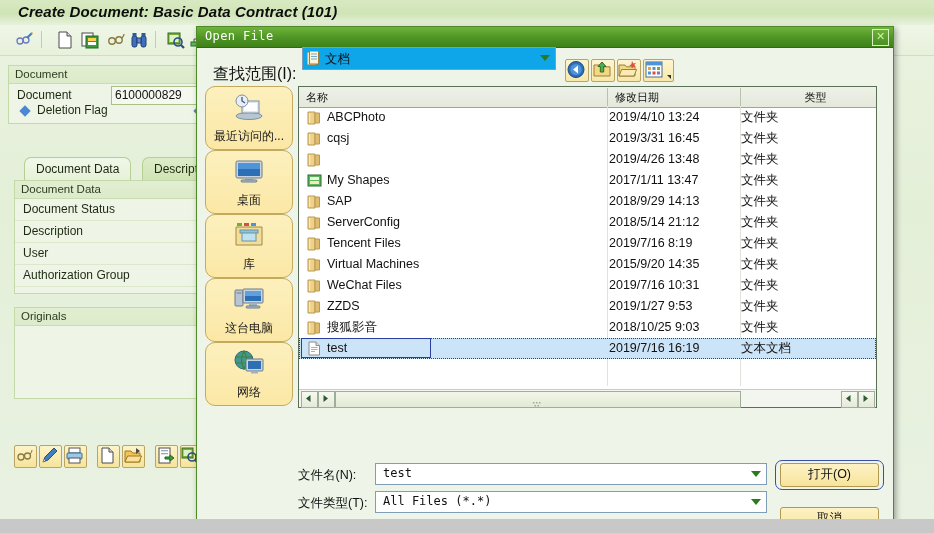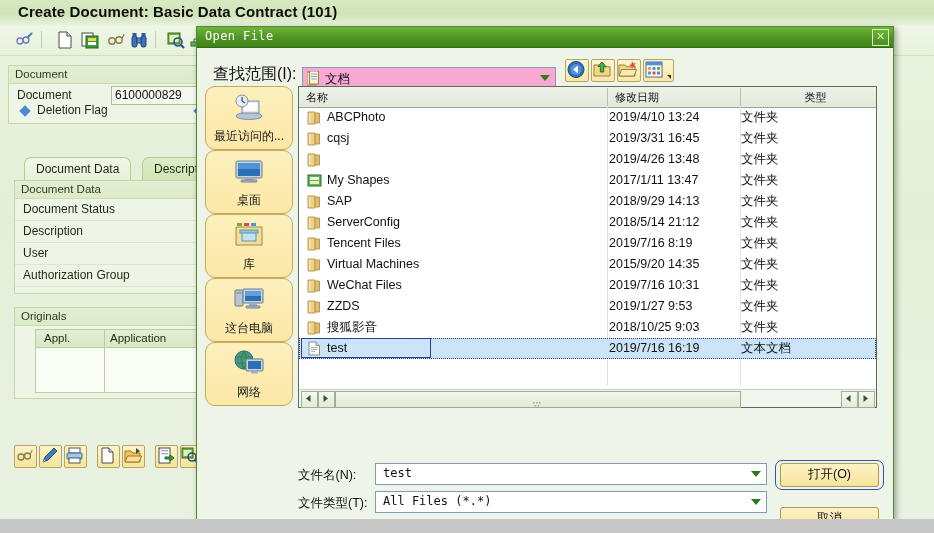--- a/index.html
+++ b/index.html
@@ -12,21 +12,21 @@
   }
 
   
   #sap-app{position:absolute;left:0;top:0;width:934px;height:519px;
     background:linear-gradient(180deg,#eaf3e0 0%,#e4efd8 40%,#e9f2e2 100%);
     overflow:hidden;}
   #sap-titlebar{position:absolute;left:0;top:0;width:934px;height:25px;
     background:linear-gradient(180deg,#d8e9c2 0%,#cfe4b6 55%,#e7f2dc 100%);
     border-bottom:1px solid #b9d396;}
   #sap-title{position:absolute;left:18px;top:3px;font-size:15px;font-weight:bold;
-    color:#0d0d0d;letter-spacing:.1px;
+    font-style:italic;color:#0d0d0d;letter-spacing:.1px;
     font-family:"Liberation Sans","DejaVu Sans",sans-serif;}
   #sap-toolbar{position:absolute;left:0;top:25px;width:934px;height:30px;
     background:linear-gradient(180deg,#eff6e7 0%,#e7f1db 100%);
     border-bottom:1px solid #cfe0b6;}
   .tb-ico{position:absolute;top:30px;width:20px;height:20px;}
   .tb-sep{position:absolute;top:31px;width:1px;height:17px;background:#bcd3a0;}
 
   #sap-body{position:absolute;left:0;top:55px;width:934px;height:464px;}
 
   .panel{position:absolute;background:#eef5e6;border:1px solid #c3d9a7;}
@@ -64,22 +64,22 @@
     border-bottom:1px solid #2f6a12;}
   #dlg-title-text{position:absolute;left:8px;top:2px;font-size:12px;color:#ffffff;
     font-family:"DejaVu Sans Mono","Liberation Mono",monospace;letter-spacing:.4px;}
   #dlg-close{position:absolute;right:4px;top:2px;width:15px;height:15px;
     background:linear-gradient(180deg,#6cb238 0%,#4a8f21 100%);
     border:1px solid #d8f0c2;color:#ccf0a8;font-size:11px;font-weight:bold;
     line-height:14px;text-align:center;cursor:pointer;
     font-family:"DejaVu Sans","Liberation Sans",sans-serif;}
 
   #lookin-label{position:absolute;left:16px;top:37px;font-size:16px;color:#111;}
-  #lookin-combo{position:absolute;left:105px;top:40px;width:252px;height:21px;
-    background:#f9a8d4;border:1px solid #7f9db9;cursor:pointer;}
+  #lookin-combo{position:absolute;left:105px;top:20px;width:252px;height:21px;
+    background:#0ea5e9;border:1px solid #7f9db9;cursor:pointer;}
   #lookin-icon{position:absolute;left:4px;top:3px;width:13px;height:15px;}
   #lookin-text{position:absolute;left:22px;top:3px;font-size:12.5px;color:#111;}
   #lookin-arrow{position:absolute;right:5px;top:7px;width:0;height:0;
     border-left:5px solid transparent;border-right:5px solid transparent;
     border-top:6px solid #2c7a1e;}
 
   .navbtn{position:absolute;top:32px;width:22px;height:21px;
     background:linear-gradient(180deg,#fdf5d2 0%,#f7e8a9 100%);
     border:1px solid #b9a463;border-radius:2px;cursor:pointer;}
 
@@ -233,26 +233,20 @@
     <div class="panel" style="left:14px;top:125px;width:190px;height:112px;">
       <div class="panel-hdr">Document Data</div>
       <div class="frow">Document Status</div>
       <div class="frow">Description</div>
       <div class="frow">User</div>
       <div class="frow">Authorization Group</div>
     </div>
 
     <div class="panel" style="left:14px;top:252px;width:190px;height:90px;">
       <div class="panel-hdr">Originals</div>
-      <div style="position:absolute;left:20px;top:21px;width:170px;height:62px;background:#fafdf6;border:1px solid #b9cf9e;">
-        <div style="position:absolute;left:0;top:0;width:170px;height:17px;background:linear-gradient(180deg,#e2eed2,#d9e9c6);border-bottom:1px solid #b9cf9e;"></div>
-        <div style="position:absolute;left:8px;top:0;line-height:17px;font-size:11.5px;color:#1d2a12;">Appl.</div>
-        <div style="position:absolute;left:74px;top:0;line-height:17px;font-size:11.5px;color:#1d2a12;">Application</div>
-        <div style="position:absolute;left:68px;top:0;width:1px;height:62px;background:#b9cf9e;"></div>
-      </div>
     </div>
 
     <div class="btn-sq" style="left:14px;top:390px;">
       <svg width="19" height="19" viewBox="0 0 19 19">
           <circle cx="6" cy="11" r="3" fill="none" stroke="#8a7b3f" stroke-width="1.3"></circle>
           <circle cx="12.5" cy="10" r="3" fill="none" stroke="#8a7b3f" stroke-width="1.3"></circle>
           <path d="M9 10.6 L9.6 10.3" stroke="#8a7b3f"></path>
           <path d="M15.3 8 Q17 6 17 4" stroke="#8a7b3f" fill="none"></path>
         </svg>
     </div>

